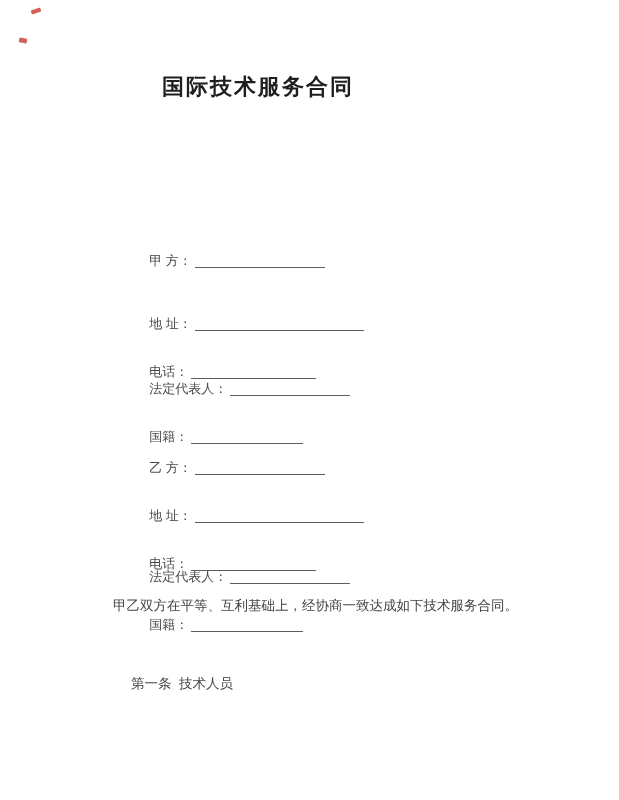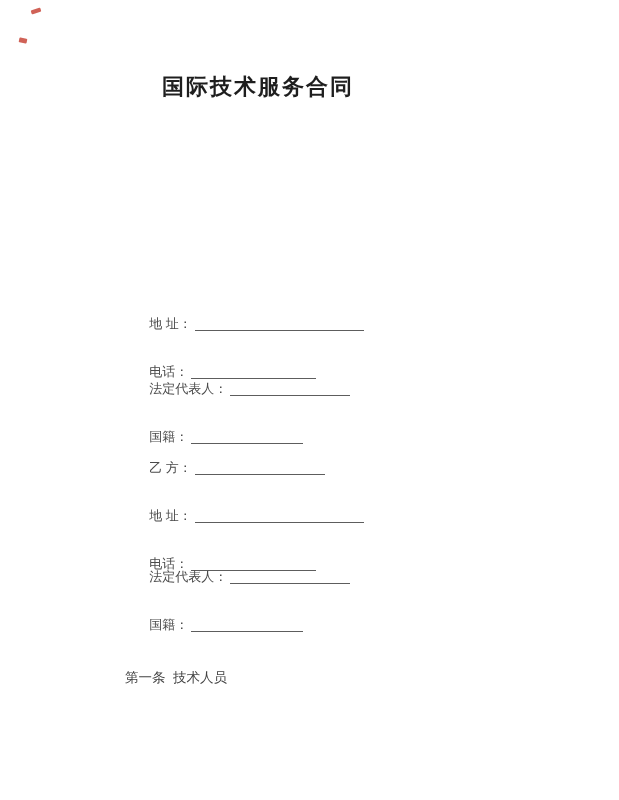--- a/index.html
+++ b/index.html
@@ -65,21 +65,21 @@
     margin: 0;
     font-size: 13.5px;
     line-height: 17px;
     color: #434343;
     white-space: pre;
   }
   .section-heading {
     position: absolute;
     left: 113px;
     top: 657px;
-    margin: 12px;
+    margin: 18px;
     font-size: 13.5px;
     font-weight: normal;
     color: #434343;
     white-space: pre;
   }
   .red-mark {
     position: absolute;
     background: #c8473a;
     opacity: 0.85;
     border-radius: 1px;
@@ -98,20 +98,25 @@
 </head>
 <body>
 
 <div class="page">
 
   <span class="red-mark red-mark-1"></span>
   <span class="red-mark red-mark-2"></span>
 
   <h1 class="doc-title">国际技术服务合同</h1>
 
+  <div class="form-row row-1">
+    <span class="field first">
+      <span class="label">甲 方：</span><span class="uline w130"></span>
+    </span>
+  </div>
 
   <div class="form-row row-2">
     <span class="field first">
       <span class="label">地 址：</span><span class="uline w169"></span>
     </span>
     <span class="field">
       <span class="label">电话：</span><span class="uline w125"></span>
     </span>
   </div>
 
@@ -141,16 +146,17 @@
 
   <div class="form-row row-6">
     <span class="field first">
       <span class="label">法定代表人：</span><span class="uline w120"></span>
     </span>
     <span class="field">
       <span class="label">国籍：</span><span class="uline w112"></span>
     </span>
   </div>
 
+  <p class="intro-paragraph">甲乙双方在平等、互利基础上，经协商一致达成如下技术服务合同。</p>
 
   <h2 class="section-heading">第一条  技术人员</h2>
 
 </div>
 
 </body></html>

